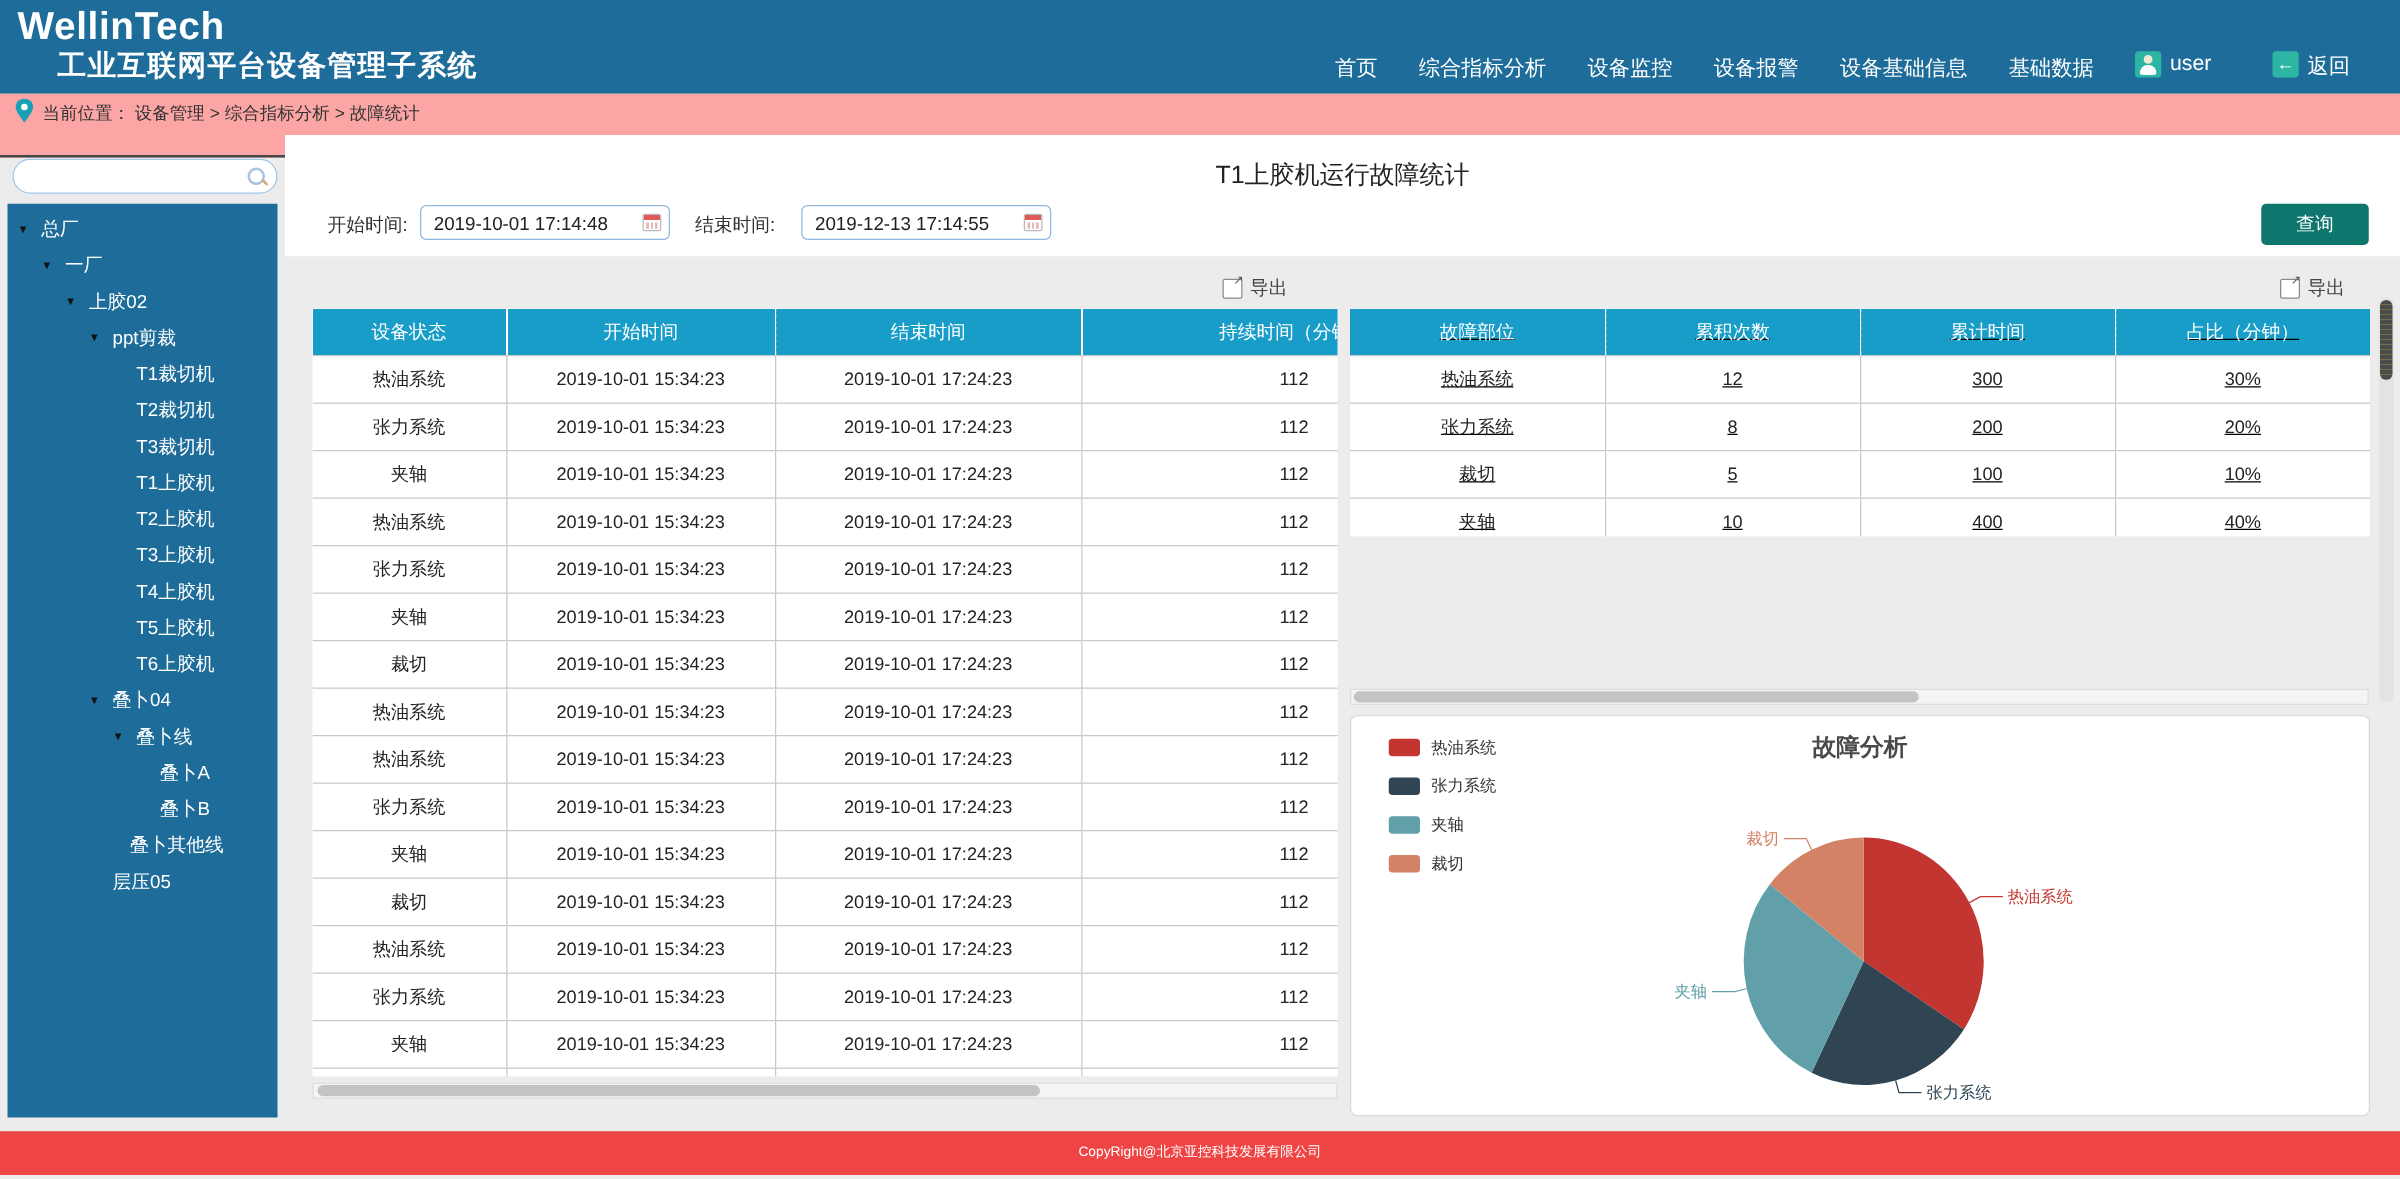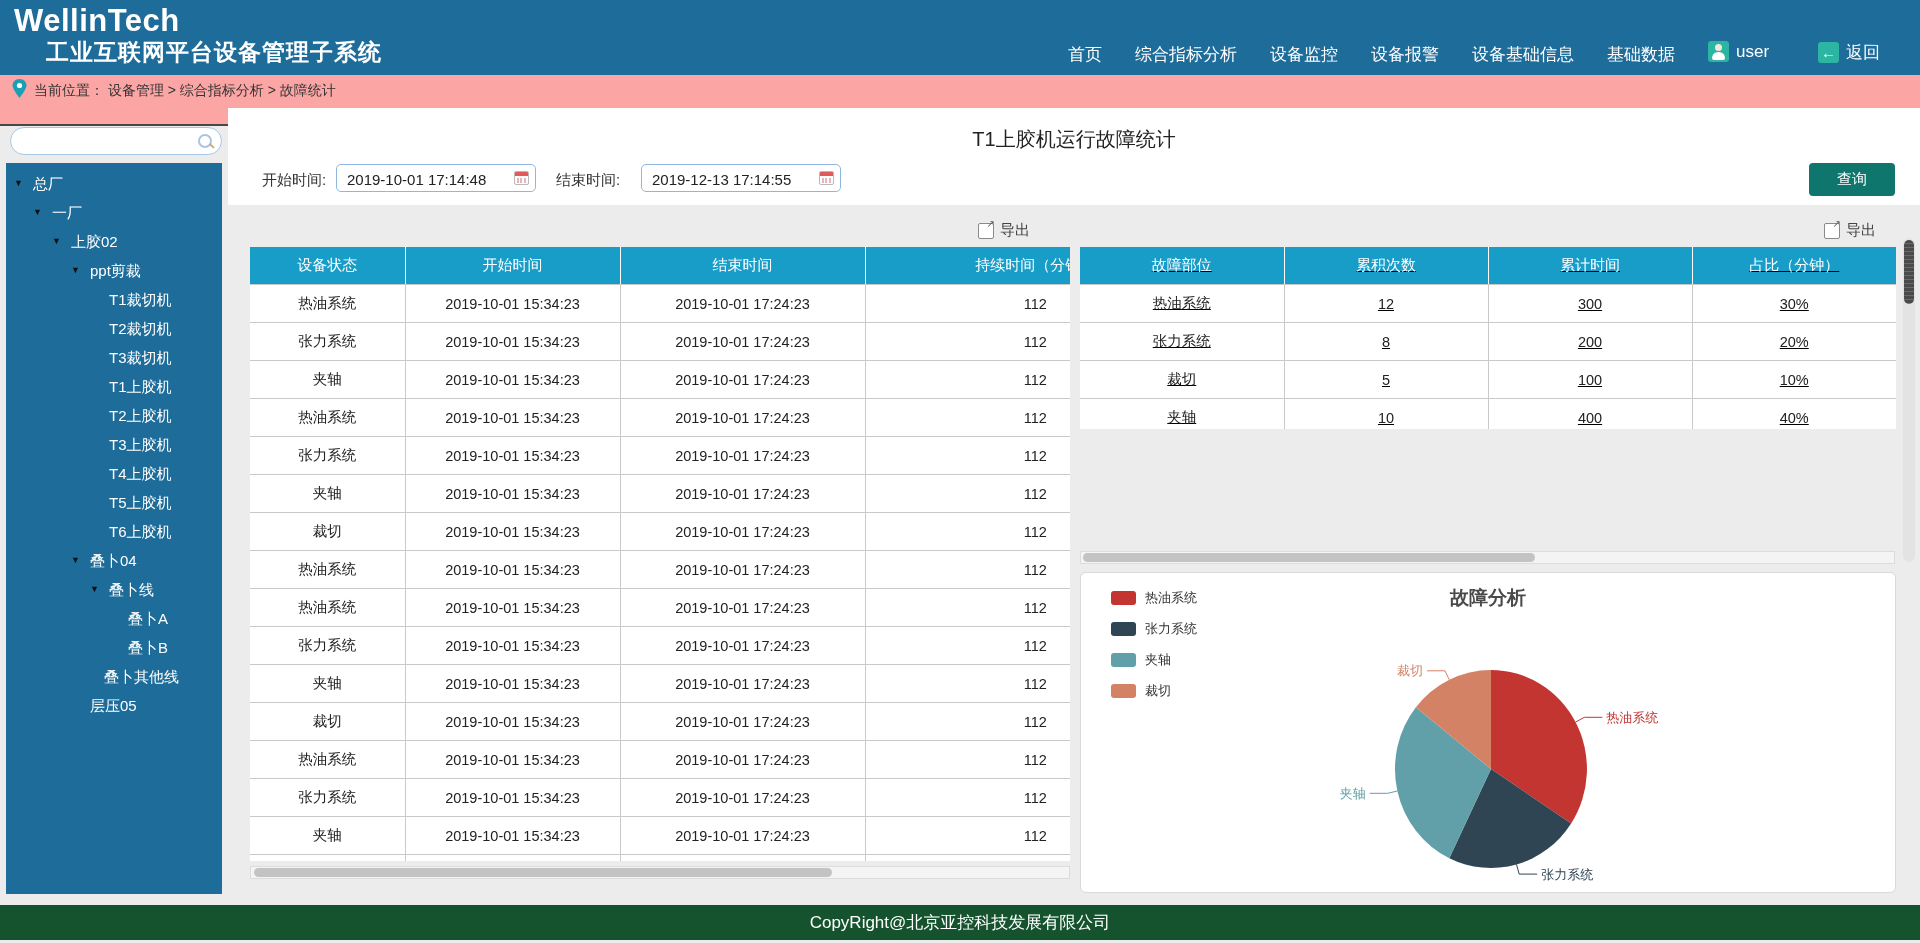--- a/index.html
+++ b/index.html
@@ -6,21 +6,21 @@
   body{width:1920px;height:943px;overflow:hidden;position:relative;
        font-family:"Liberation Sans",sans-serif;background:#ececec;}
   #app{position:absolute;inset:0;}
 
   
   .topbar{position:absolute;left:0;top:0;width:1920px;height:75px;background:#1d6c99;}
   .logo{position:absolute;left:14px;top:3px;color:#fff;font-size:31px;font-weight:700;letter-spacing:.5px;}
   .subtitle{position:absolute;left:46px;top:37px;color:#fff;font-size:23px;font-weight:700;letter-spacing:1px;}
   .nav{position:absolute;top:43px;left:1068px;display:flex;gap:33px;white-space:nowrap;}
   .nav-item{color:#fff;font-size:17px;cursor:pointer;}
-  .chip{position:absolute;top:41px;display:flex;align-items:center;gap:7px;color:#fff;font-size:17px;cursor:pointer;}
+  .chip{position:absolute;top:41px;display:flex;align-items:flex-start;gap:7px;color:#fff;font-size:17px;cursor:pointer;}
   .chip-user{left:1708px;} .chip-back{left:1818px;}
   .sq{width:21px;height:21px;background:#2cb5a2;border-radius:3px;position:relative;display:inline-block;}
   .avatar::before{content:"";position:absolute;left:7px;top:3px;width:7px;height:7px;border-radius:50%;background:#f3e9d8;}
   .avatar::after{content:"";position:absolute;left:4px;top:11px;width:13px;height:8px;border-radius:6px 6px 2px 2px;background:#fff;}
   .backarrow{color:#fff;font-size:15px;font-weight:700;text-align:center;line-height:21px;}
 
   
   .crumbbar{position:absolute;left:0;top:75px;width:1920px;height:51px;background:#fca5a5;border-bottom:2px solid #474747;box-sizing:border-box;}
   .pin{position:absolute;left:12px;top:4px;}
   .crumbtext{position:absolute;left:34px;top:0;line-height:31px;font-size:14px;color:#333;}
@@ -79,21 +79,21 @@
   
   .chart-card{position:absolute;left:1080px;top:572px;width:816px;height:321px;background:#fff;border:1px solid #d9d9d9;border-radius:6px;box-sizing:border-box;}
   .chart-title{position:absolute;left:0;top:12px;width:100%;text-align:center;font-size:19px;font-weight:700;color:#4a4a4a;}
   .legend{position:absolute;left:30px;top:16px;}
   .legend-item{display:flex;align-items:center;gap:9px;margin-bottom:13px;cursor:pointer;}
   .swatch{width:25px;height:14px;border-radius:3px;}
   .legend-label{font-size:13px;color:#333;}
   .pie-svg{position:absolute;left:0;top:0;}
 
   
-  .footer{position:absolute;left:0;top:905px;width:1920px;height:35px;background:#14532d;color:#fff;text-align:center;line-height:35px;font-size:17px;}
+  .footer{position:absolute;left:0;top:905px;width:1920px;height:35px;background:#ef4444;color:#fff;text-align:center;line-height:35px;font-size:11px;}
 </style>
 </head>
 <body>
 
 <div id="app">
 
   <div class="topbar">
     <div class="logo">WellinTech</div>
     <div class="subtitle">工业互联网平台设备管理子系统</div>
     <div class="nav">

